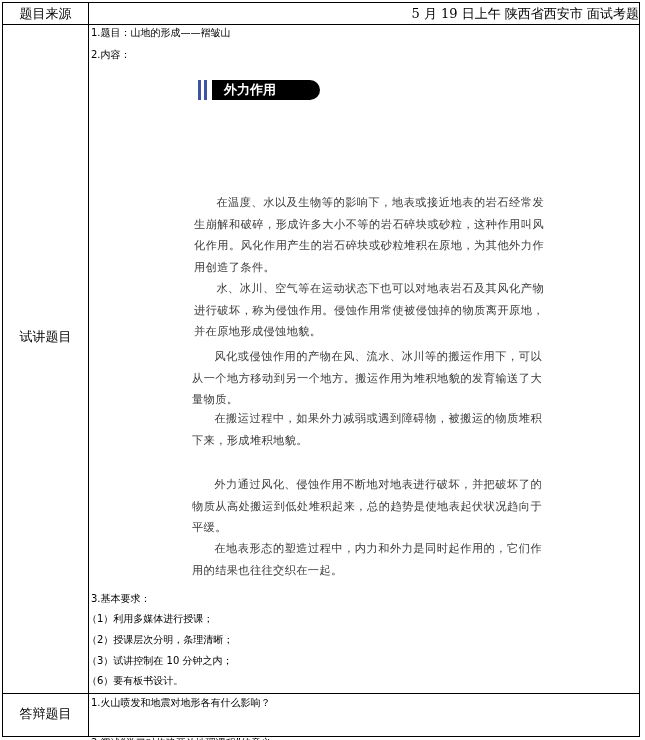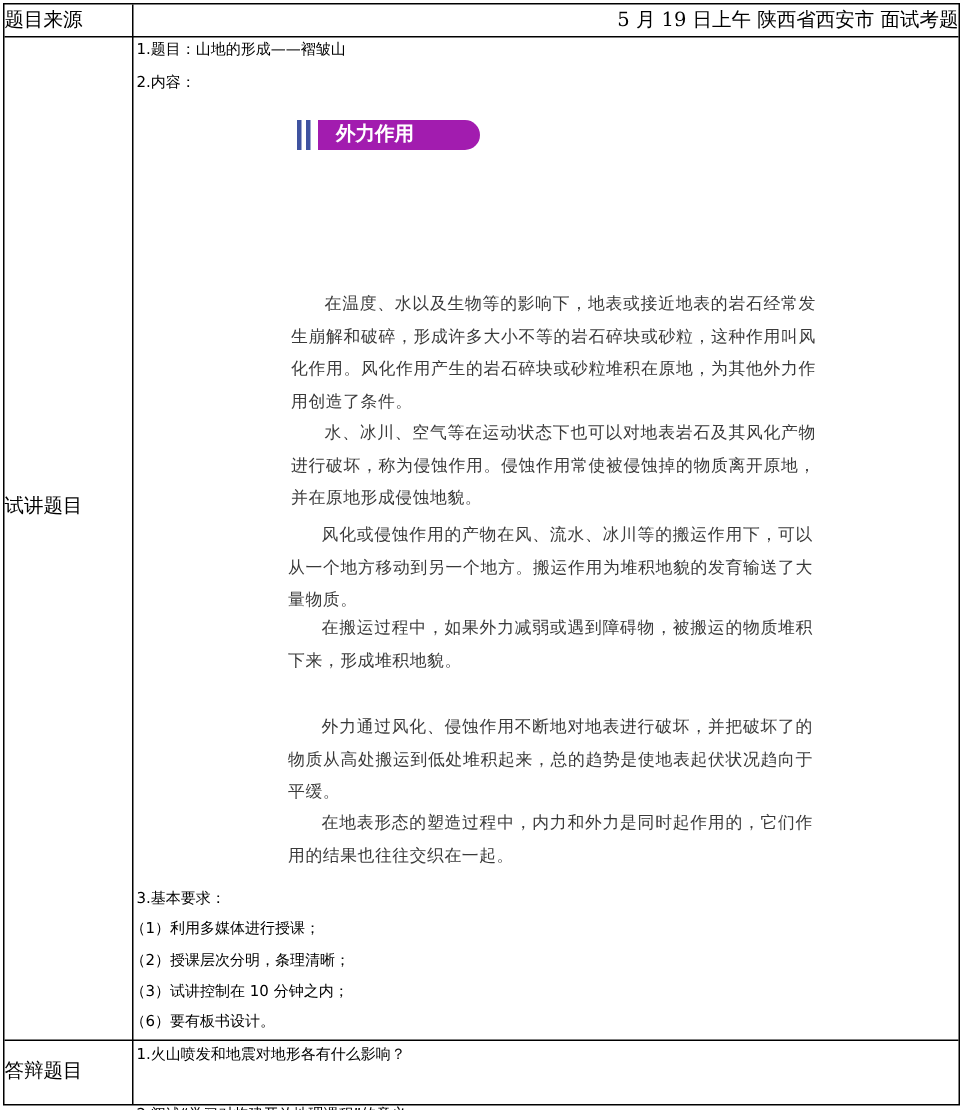--- a/index.html
+++ b/index.html
@@ -2,32 +2,32 @@
 <html><head>
 <meta charset="utf-8">
 <style>
   html, body { margin:0; padding:0; background:#ffffff; }
   body { width:645px; height:740px; position:relative; overflow:hidden;
          font-family:"DejaVu Sans", sans-serif; color:#000; }
   .tbl { position:absolute; left:2px; top:2px; width:638px; height:735px;
          border:1px solid #000; box-sizing:border-box; }
   .vline { position:absolute; left:85px; top:0; bottom:0; width:1px; background:#000; }
   .hline { position:absolute; left:0; right:0; height:1px; background:#000; }
-  .cell-label { position:absolute; left:0; width:85px; 
+  .cell-label { position:absolute; left:0; width:85px; text-align:center;
                 font-size:13px; }
   .hdr-title { position:absolute; left:86px; right:0; top:0; height:21px;
                line-height:21px; text-align:right; font-size:13px;
                font-family:"DejaVu Serif", serif; }
   .line { position:absolute; left:90px; font-size:10px; white-space:nowrap; }
   .scan { position:absolute; left:194px; top:74px; width:352px; height:512px;
           font-family:"DejaVu Serif", serif; color:#3a3a3a; font-size:11.2px; }
   .banner { position:absolute; left:4px; top:4px; height:22px; width:120px; }
   .bar { position:absolute; top:2px; width:3px; height:20px; background:#3f53a0; }
   .banner-body { position:absolute; left:14px; top:2px; height:20px; width:108px;
-                 background:#a21caf; border-radius:0 11px 11px 0;
+                 background:#000000; border-radius:0 11px 11px 0;
                  color:#fff; font-weight:bold; font-size:13px; line-height:20px;
                  padding-left:12px; box-sizing:border-box;
                  font-family:"DejaVu Sans", sans-serif; }
   .para { position:absolute; left:0; width:350px; line-height:21.5px;
           text-align:justify; letter-spacing:0.4px; }
   .para p { margin:0; text-indent:2em; }
 </style>
 </head>
 <body>
 

